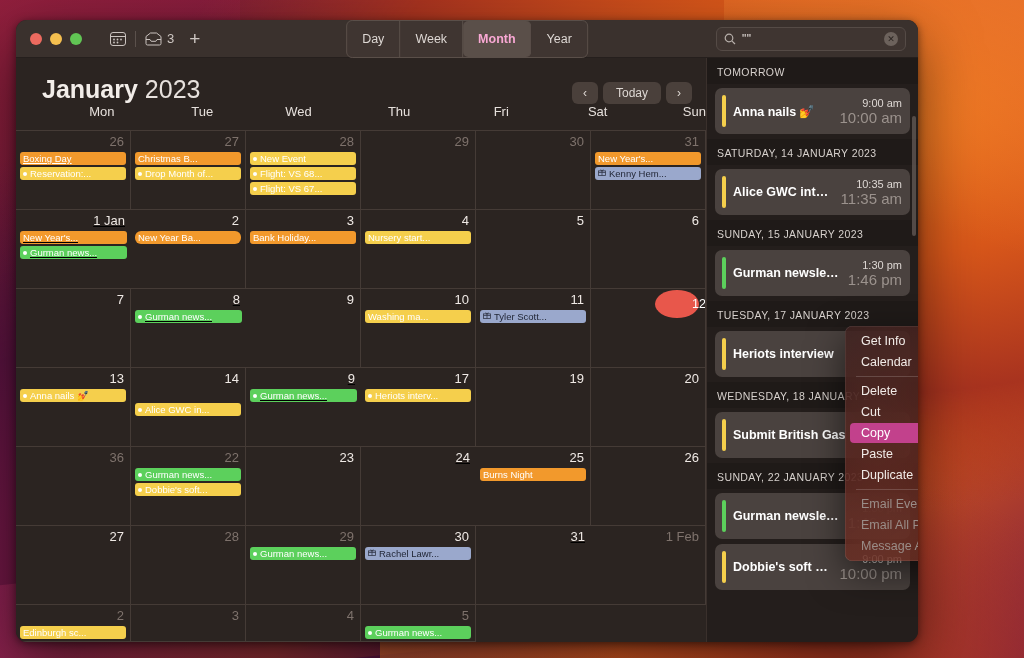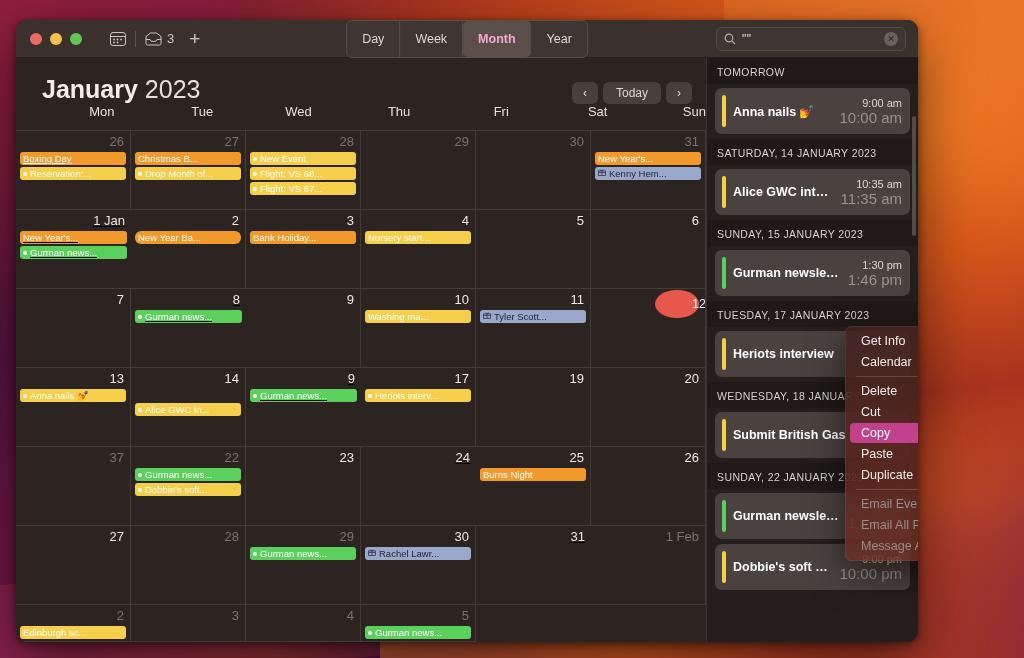--- a/index.html
+++ b/index.html
@@ -375,21 +375,21 @@
               <span class="txt">Heriots interv...</span>
             </div>
           </div>
           <div class="cell">
             <div class="daynum">19</div>
           </div>
           <div class="cell">
             <div class="daynum">20</div>
           </div>
           <div class="cell">
-            <div class="daynum dim">37</div>
+            <div class="daynum dim">36</div>
           </div>
           <div class="cell">
             <div class="daynum dim">22</div>
             <div class="ev" style="background: rgb(92, 208, 92);">
               <span class="bullet" style="background: rgb(255, 255, 255);"></span>
               <span class="txt">Gurman news...</span>
             </div>
             <div class="ev" style="background: rgb(245, 207, 76);">
               <span class="bullet" style="background: rgb(255, 255, 255);"></span>
               <span class="txt">Dobbie's soft...</span>

